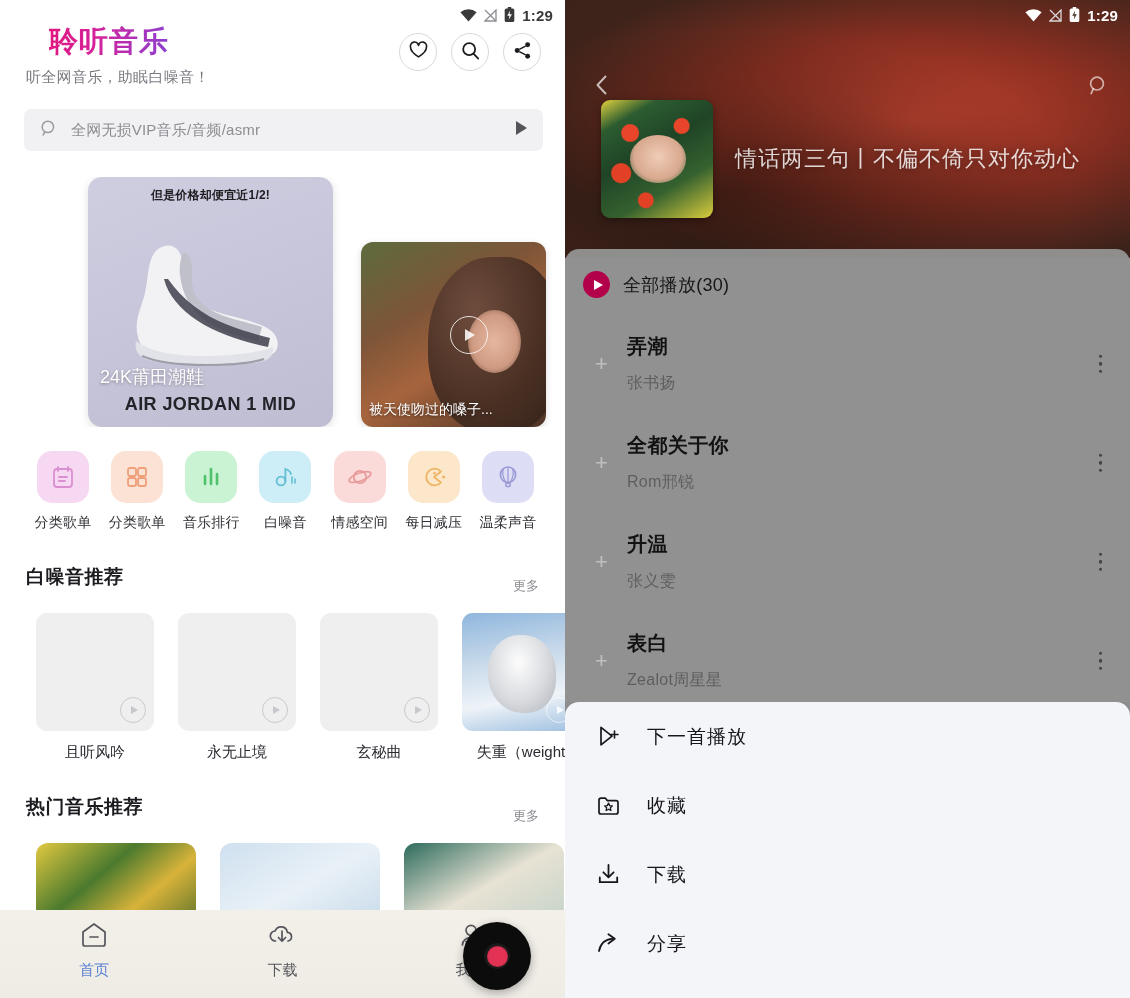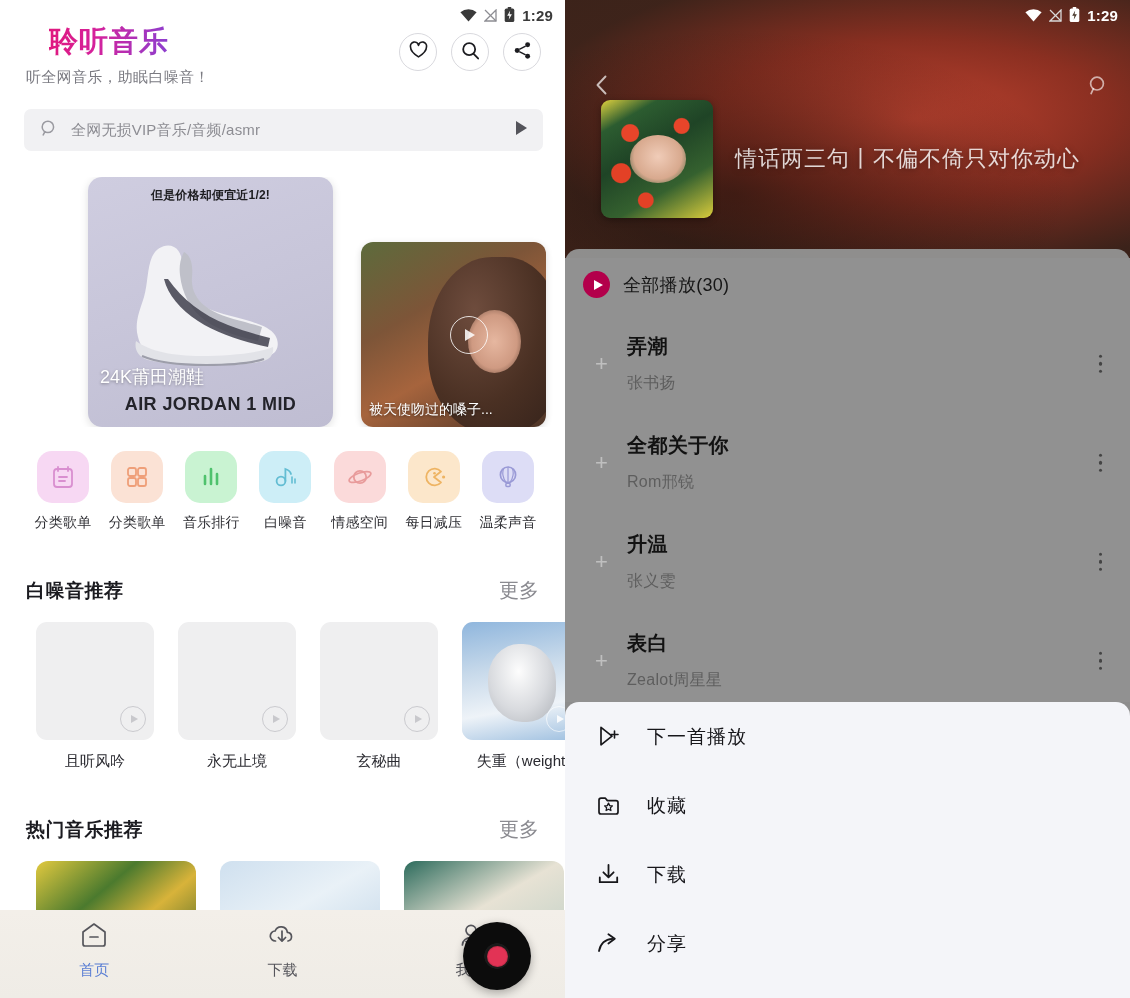--- a/index.html
+++ b/index.html
@@ -108,25 +108,25 @@
   }
   .cat { width: 62px; display: flex; flex-direction: column; align-items: center; }
   .cat-tile {
     width: 52px; height: 52px; border-radius: 15px;
     display: flex; align-items: center; justify-content: center;
   }
   .cat-label { margin-top: 11px; font-size: 14px; color: #2e2e33; white-space: nowrap; letter-spacing: .2px; }
 
   
   .section-head {
-    display: flex; align-items: flex-end; justify-content: space-between;
+    display: flex; align-items: center; justify-content: space-between;
     padding: 26px 26px 0 26px;
   }
   .section-title { font-size: 19px; font-weight: bold; color: #1b1b20; letter-spacing: .5px; }
-  .section-more { font-size: 20px; color: #8b8b91; margin-top: 19px; }
+  .section-more { font-size: 13px; color: #8b8b91; margin-top: 19px; }
 
   .tile-row { display: flex; gap: 24px; padding: 18px 0 0 36px; overflow: hidden; }
   .tile { width: 118px; flex: none; }
   .tile-img {
     position: relative; width: 118px; height: 118px; border-radius: 11px;
     background: #efeff0; overflow: hidden;
     display: flex; align-items: flex-end; justify-content: flex-end;
   }
   .tile-img .play-ring { right: 8px; bottom: 8px; width: 26px; height: 26px;
      border-color: rgba(255,255,255,.65); }

